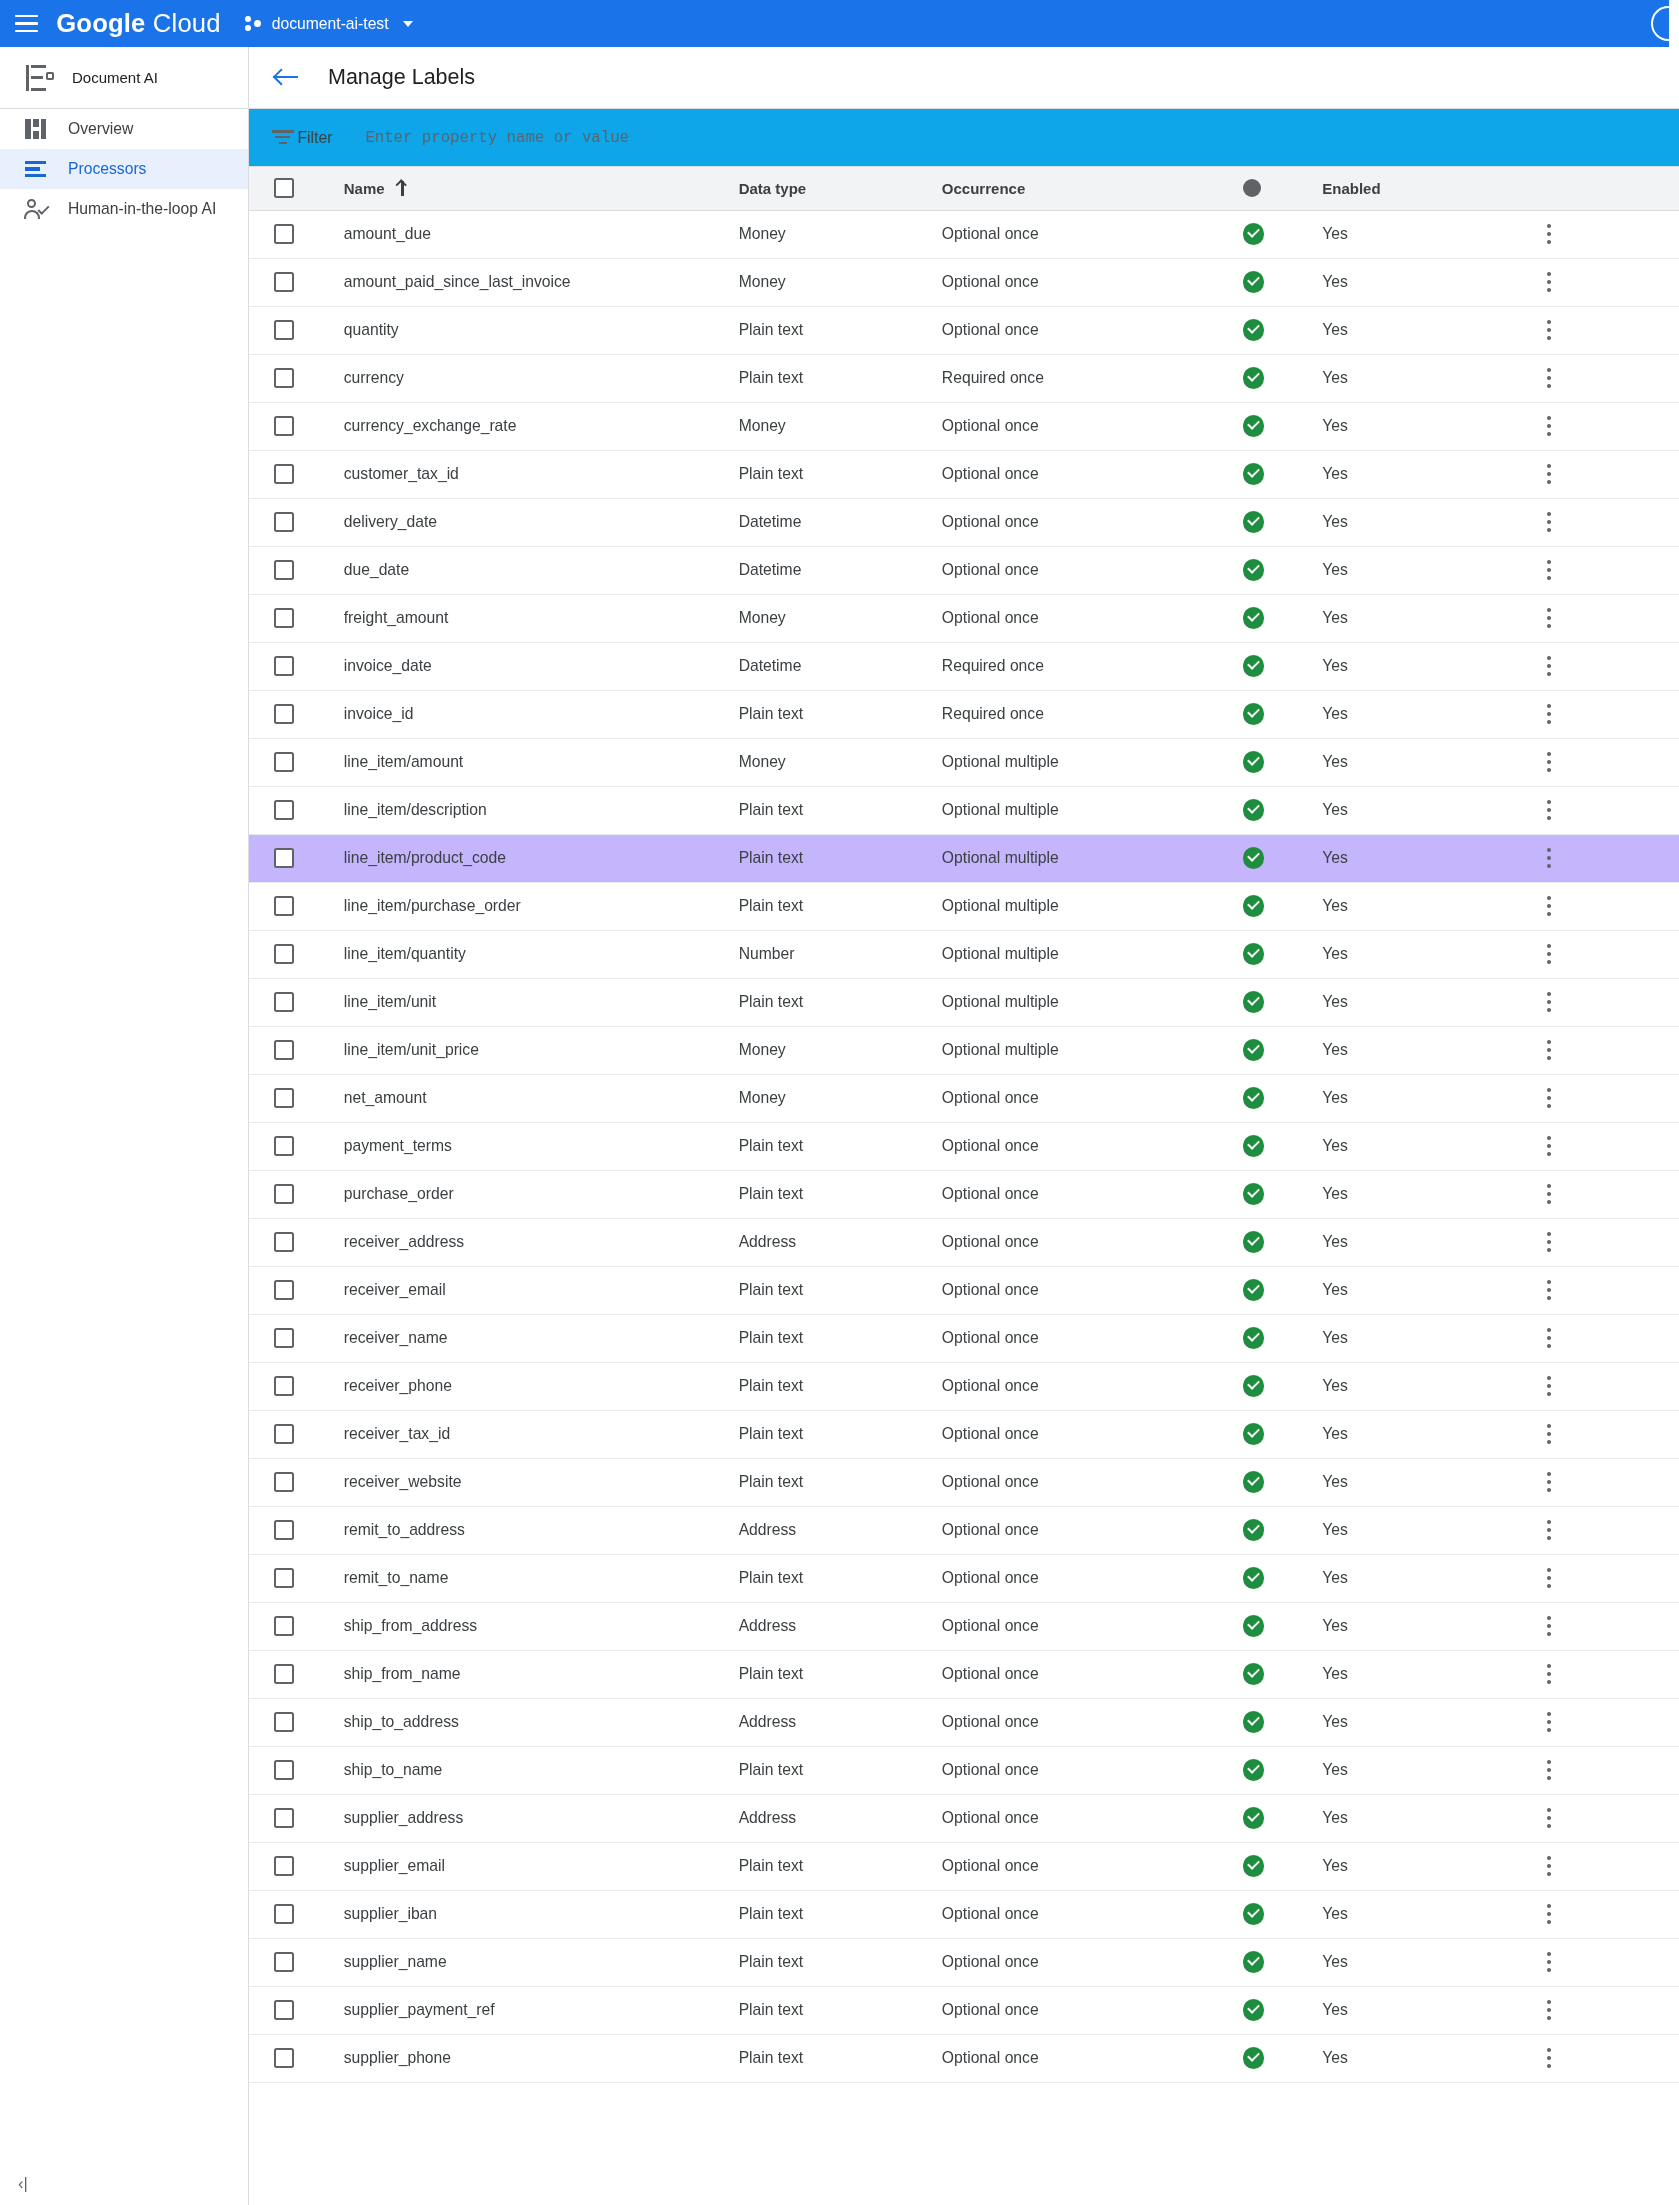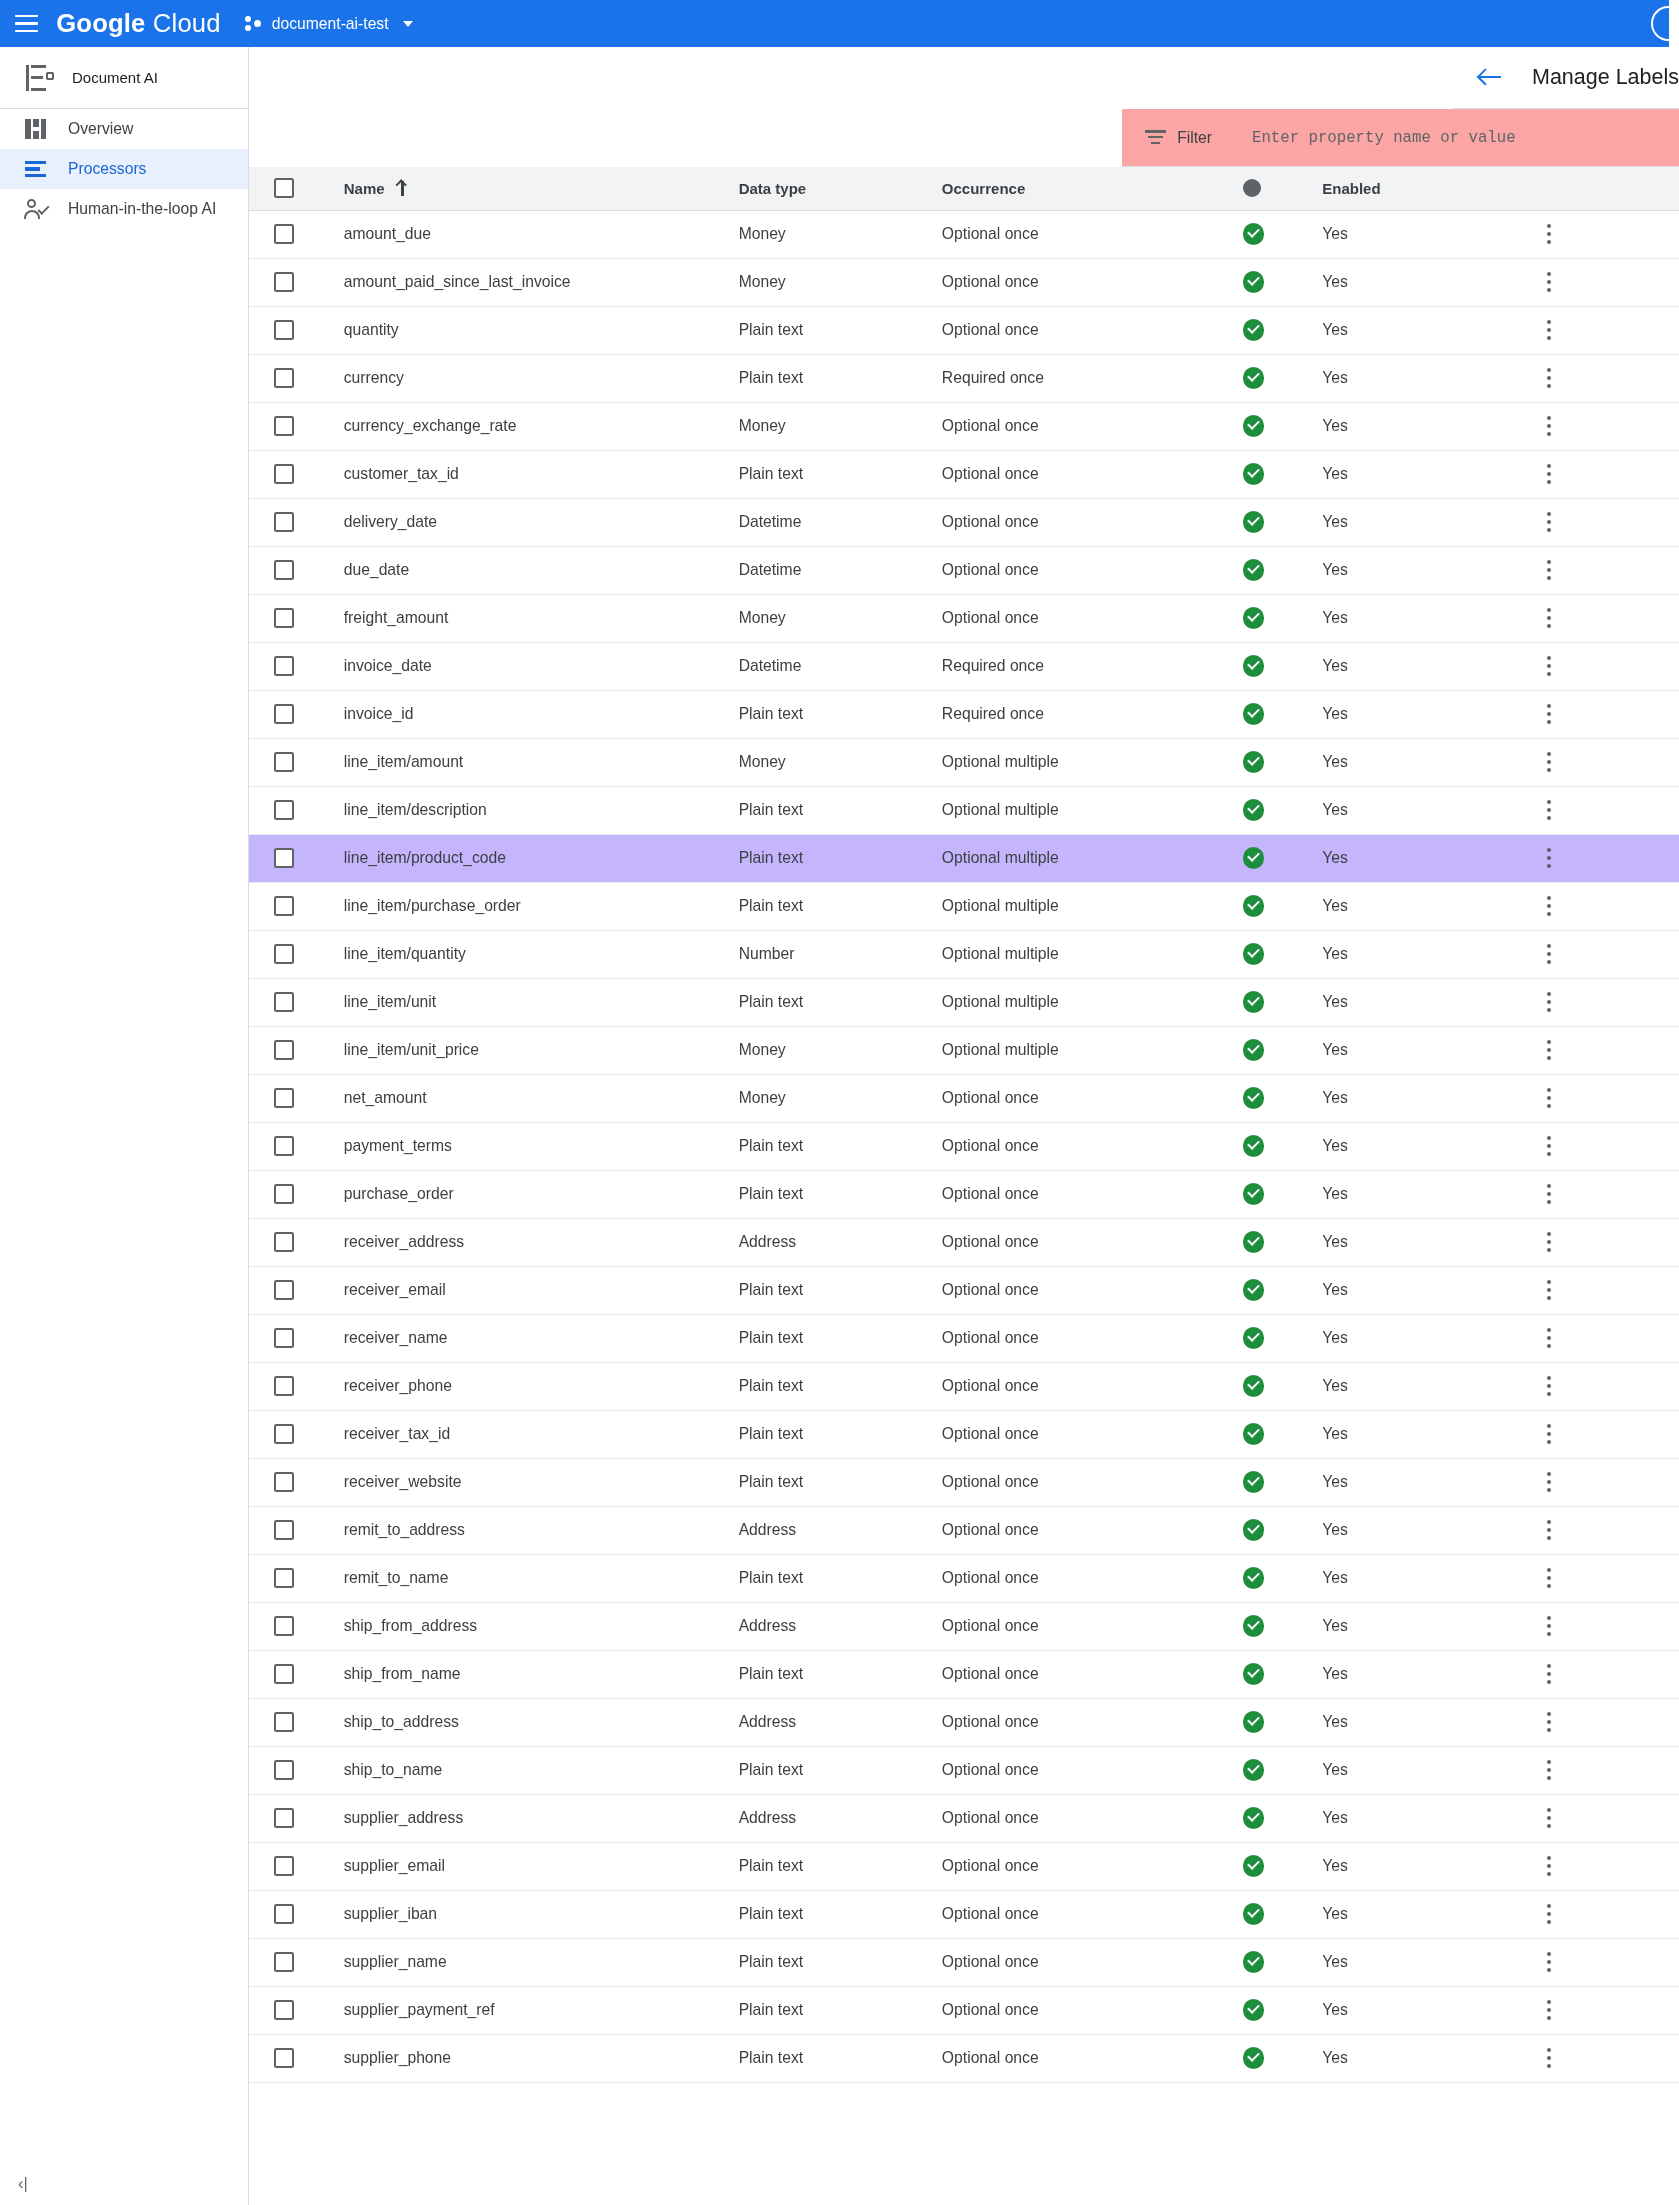--- a/index.html
+++ b/index.html
@@ -143,21 +143,20 @@
     font-size: 16.5px; color: #5f6368; cursor: pointer;
     line-height: 1;
   }
 
   
   .main {
     flex: 1;
     display: flex; flex-direction: column;
     min-width: 0;
     position: relative;
-    align-items: flex-end;
   }
   .page-header {
     height: 62px;
     display: flex; align-items: center;
     gap: 28px;
     padding-left: 23px;
     border-bottom: 0.8px solid #dadce0;
     background: #fff;
   }
   .back-arrow {
@@ -183,24 +182,24 @@
     cursor: pointer;
     text-transform: uppercase;
     white-space: nowrap;
   }
   .action-btn.primary { color: #1a73e8; font-weight: bold; }
   .action-btn.disabled { color: #5f6368; }
 
   .filterbar {
     height: 58px;
     display: flex; align-items: center;
-    gap: 11px;
+    gap: 4px;
     padding-left: 23px;
     border-bottom: 0.8px solid #dadce0;
-    background: #fca5a5;
+    background: #0ea5e9;
   }
   .filter-icon { width: 21.5px; height: 16.5px; position: relative; }
   .filter-icon i { position: absolute; left: 0; background: #5f6368; height: 2.5px; }
   .filter-icon i:nth-child(1) { top: 0.8px; width: 21.5px; }
   .filter-icon i:nth-child(2) { top: 6.6px; width: 15px; left: 3.3px; }
   .filter-icon i:nth-child(3) { top: 12.4px; width: 8.3px; left: 6.6px; }
   .filter-label { font-size: 15.7px; color: #3c4043; }
   .filter-input {
     border: none; outline: none;
     font-size: 15.7px;

